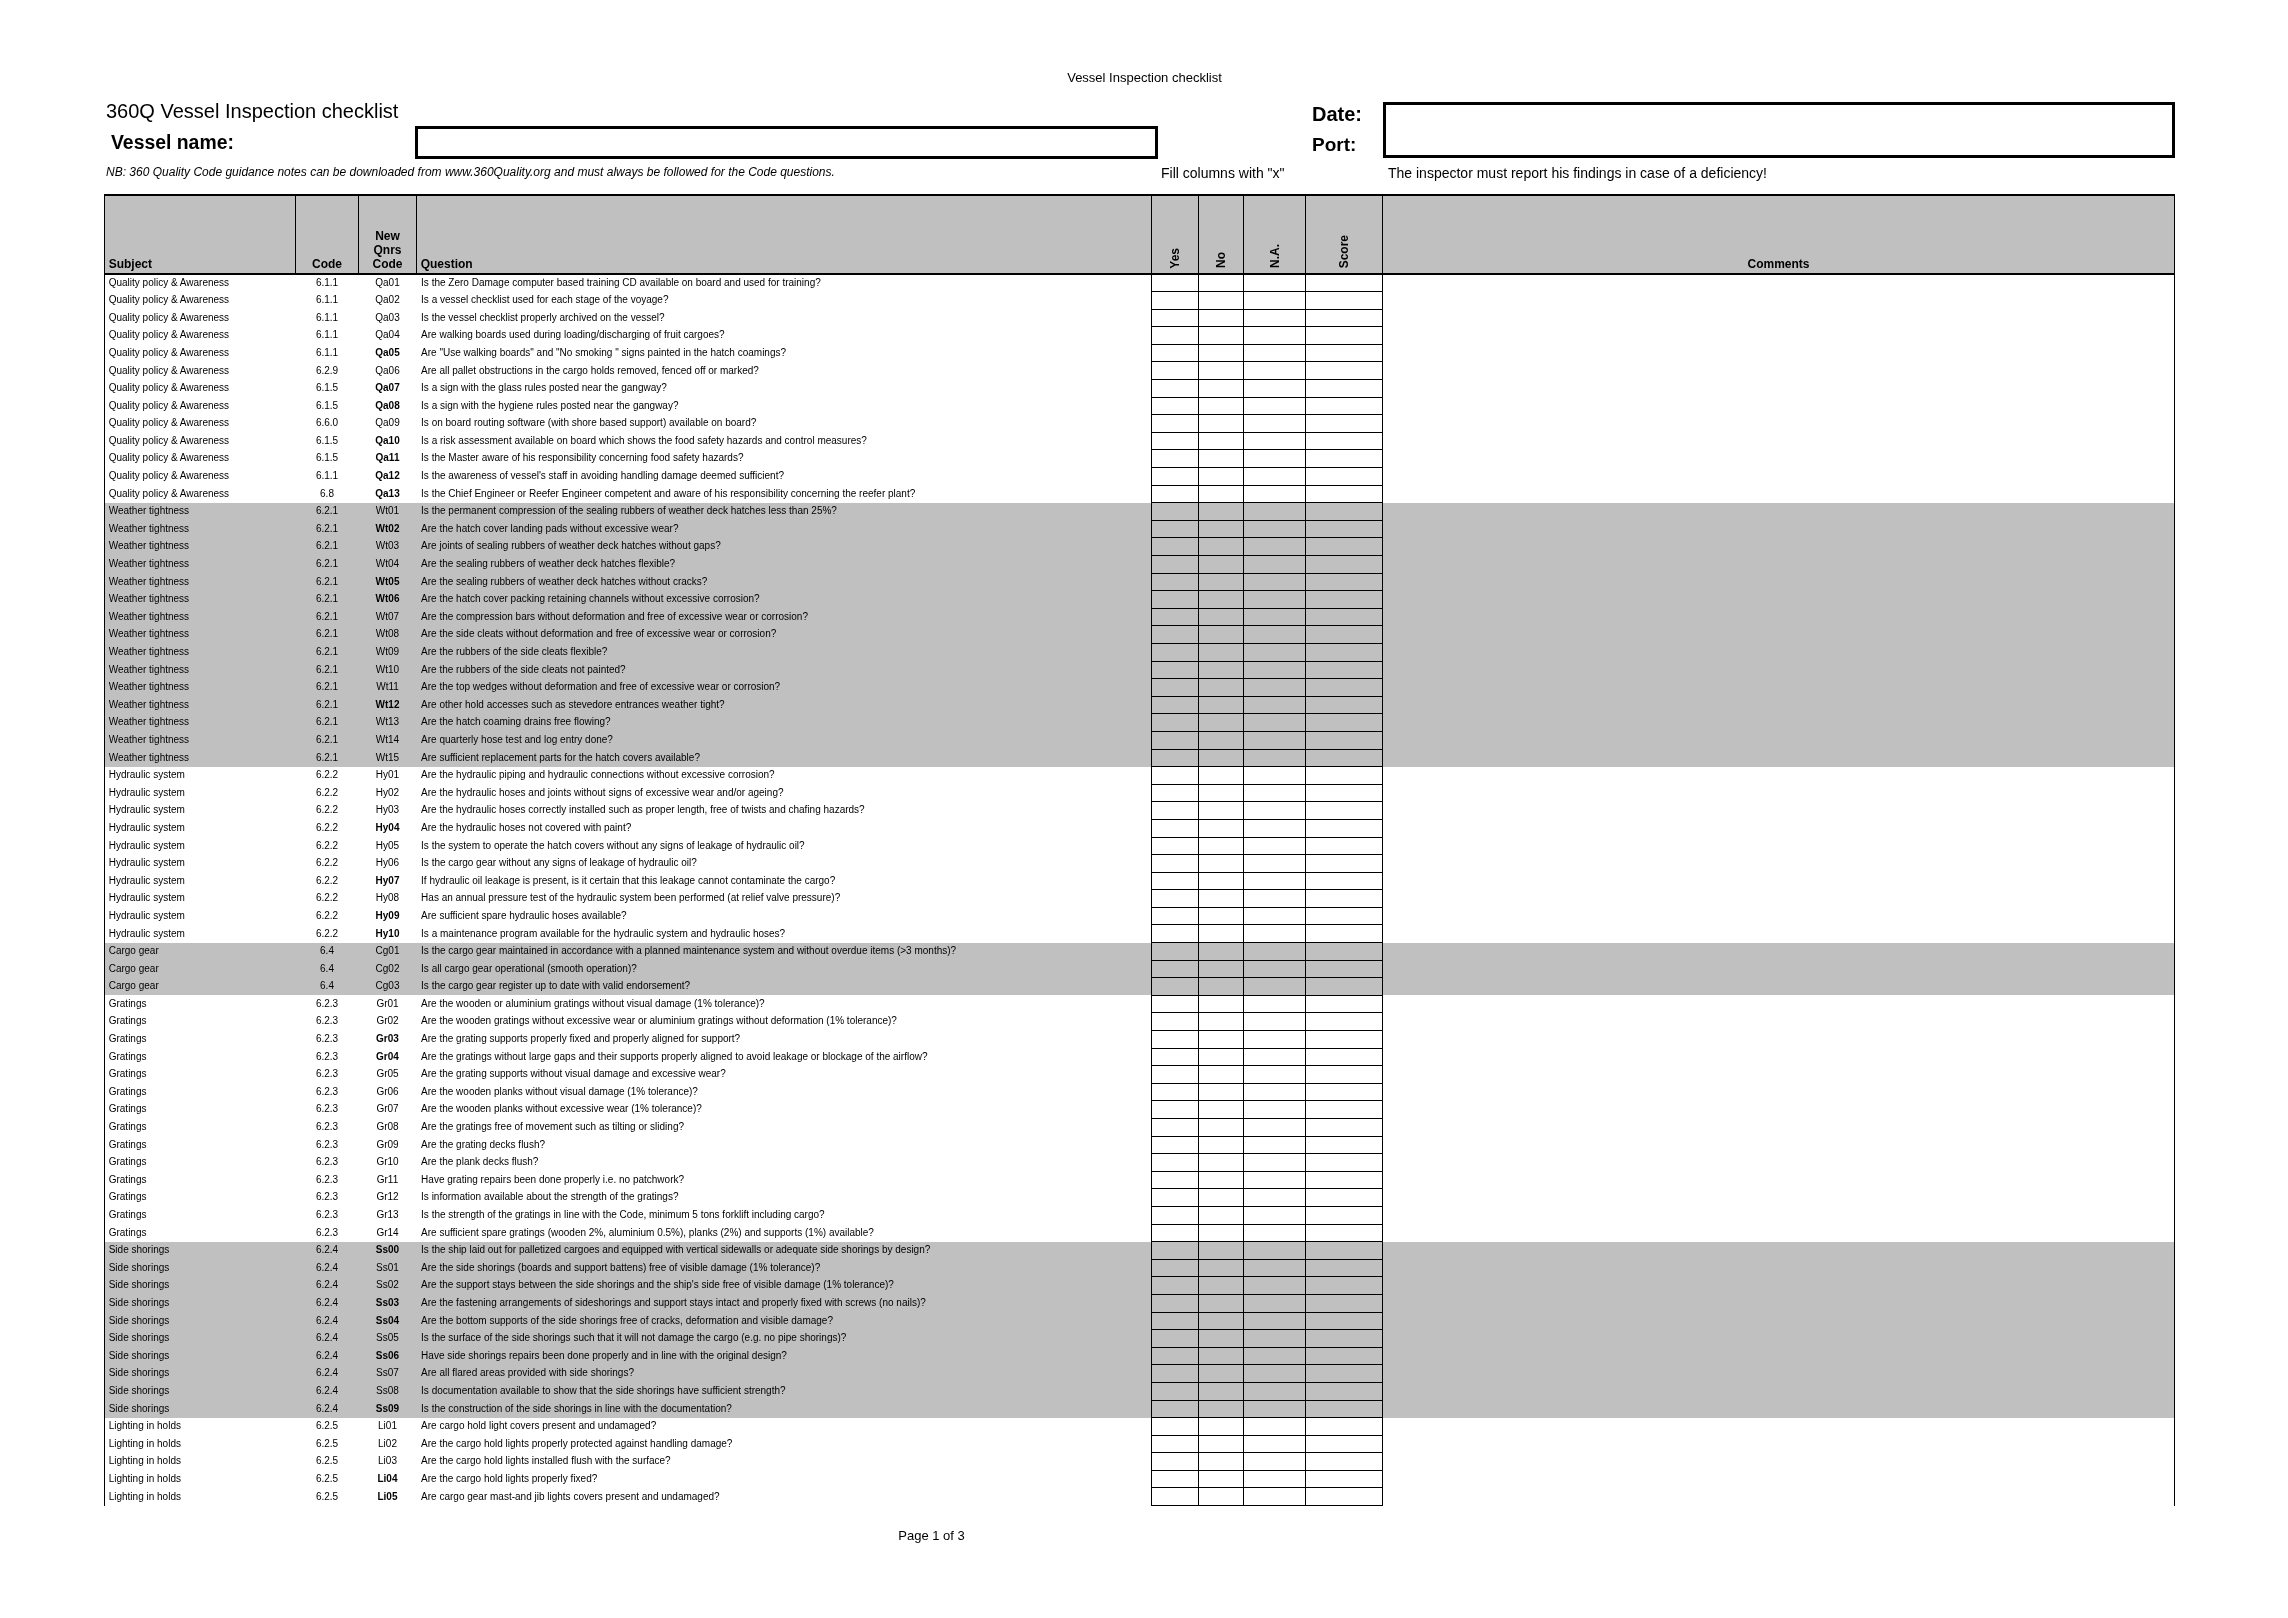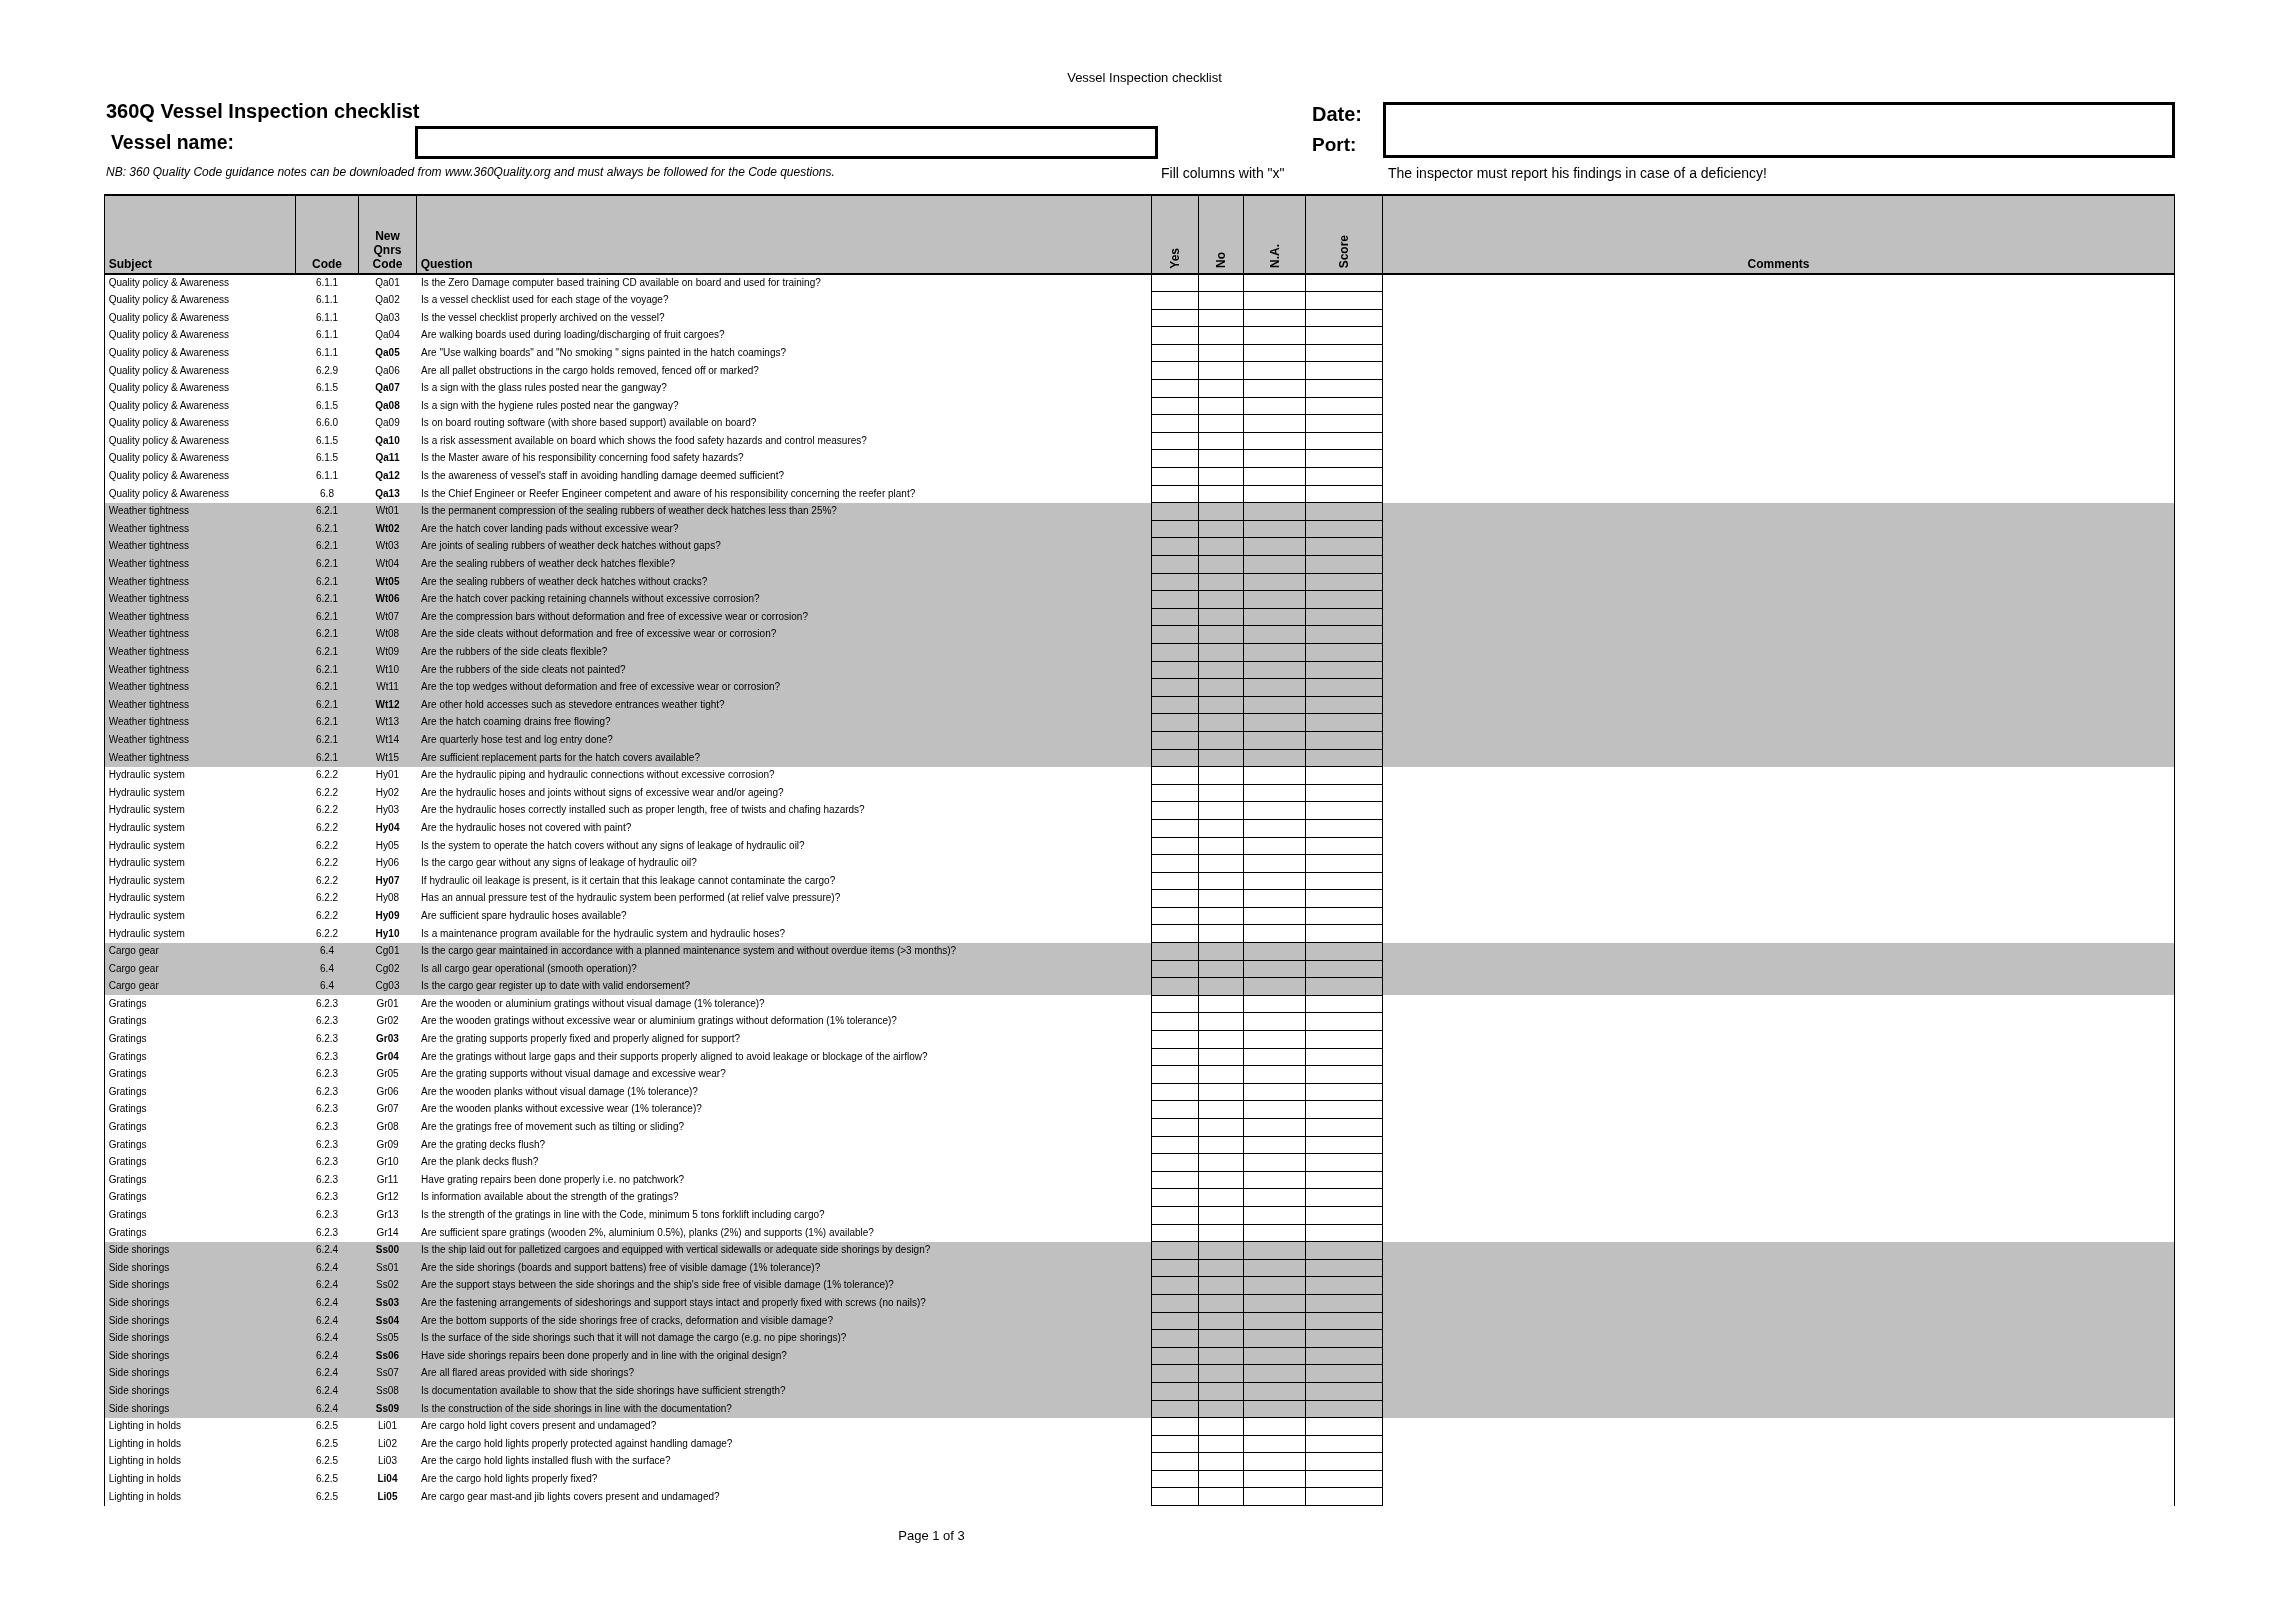--- a/index.html
+++ b/index.html
@@ -7,21 +7,21 @@
   body {
     position: relative;
     background: #ffffff;
     color: #000000;
     font-family: "Liberation Sans", sans-serif;
     overflow: hidden;
   }
   .abs { position: absolute; }
 
   .header-center { top: 70px; left: 0; width: 2289px; text-align: center; font-size: 13px; }
-  .doc-title    { top: 100px; left: 106px; font-size: 20px; font-weight: bold; }
+  .doc-title    { top: 100px; left: 106px; font-size: 20px; font-weight: normal; }
   .vessel-label { top: 131px; left: 111px; font-size: 19.4px; font-weight: bold; }
   .vessel-box   { top: 126px; left: 415px; width: 743px; height: 33px; border: 3.7px solid #000; background: #fff; }
   .date-label   { top: 103px; left: 1312px; font-size: 20px; font-weight: bold; }
   .port-label   { top: 134px; left: 1312px; font-size: 19px; font-weight: bold; }
   .dateport-box { top: 102px; left: 1383px; width: 792px; height: 56px; border: 3.7px solid #000; background: #fff; }
   .nb-note      { top: 165px; left: 106px; font-size: 12px; font-style: italic; }
   .fill-note    { top: 165px; left: 1161px; font-size: 14px; }
   .inspector-note { top: 165px; left: 1388px; font-size: 14px; }
   .page-footer  { top: 1528px; left: 0; width: 1863px; text-align: center; font-size: 13px; }
 

